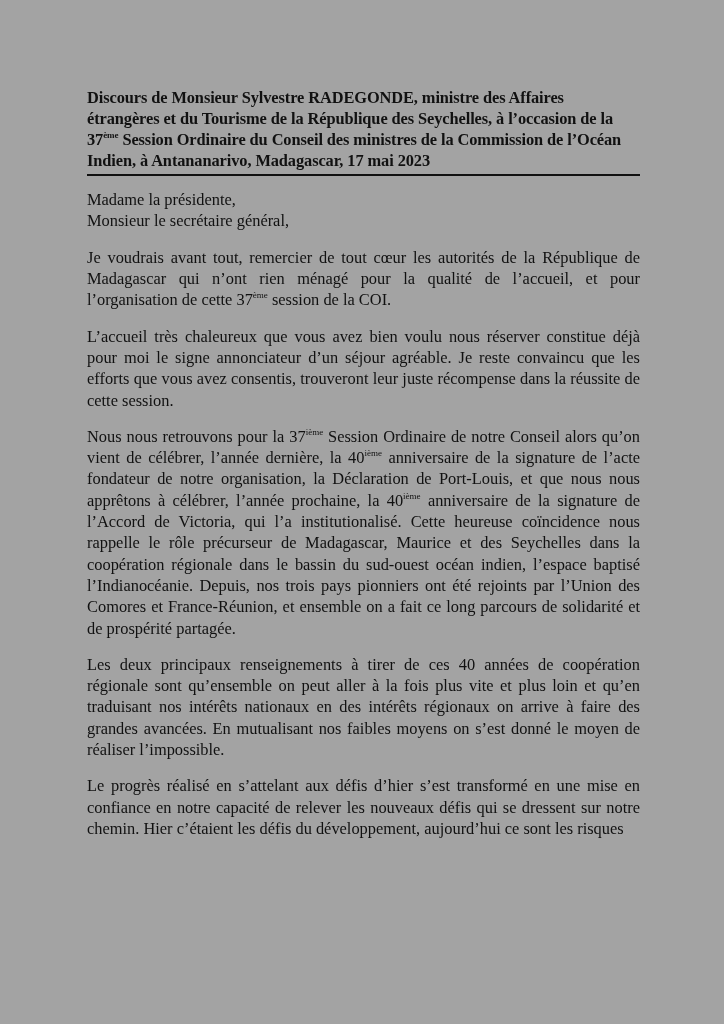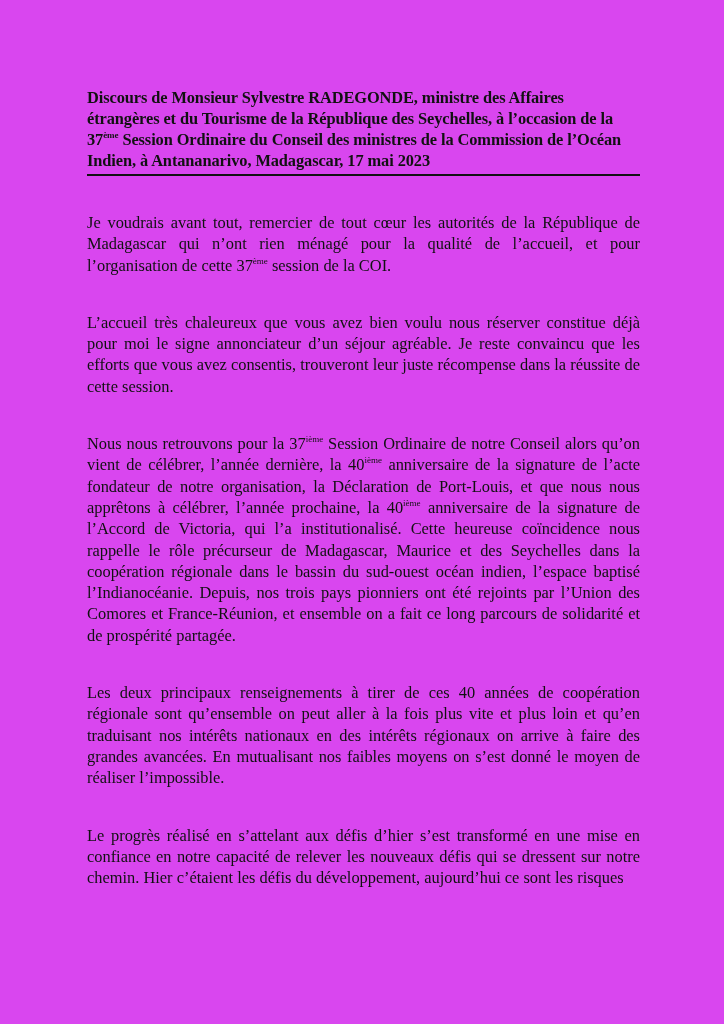--- a/index.html
+++ b/index.html
@@ -1,41 +1,43 @@
 <!DOCTYPE html>
 <html><head>
 <meta charset="utf-8">
 <style>
   html, body { margin: 0; padding: 0; background: #ffffff; }
   body { width: 724px; height: 1024px; overflow: hidden; position: relative; }
   .page {
-    position: absolute; left: 0; top: 0; width: 724px; height: 1024px; background: #d946ef;
+    position: absolute; left: 0; top: 0; width: 724px; height: 1024px; background: #a3a3a3;
     font-family: "Liberation Serif", "DejaVu Serif", serif; color: #111;
   }
   .content { position: absolute; left: 87px; top: 87px; width: 553px; }
   .title {
     font-weight: bold; font-size: 16.4px; line-height: 21px; margin: 0;
     padding-bottom: 3px; border-bottom: 2px solid #111; letter-spacing: -0.1px;
   }
   .salutations { margin: 13px 0 0 0; font-size: 16.4px; line-height: 21.4px; }
   .salutations div { white-space: nowrap; }
   p.para {
-    margin: 36px 0 0 0; font-size: 16.4px; line-height: 21.3px; text-align: justify;
+    margin: 15px 0 0 0; font-size: 16.4px; line-height: 21.3px; text-align: justify;
   }
   sup { font-size: 9px; line-height: 0; vertical-align: 7px; }
 </style>
 </head>
 <body>
 
 <div class="page">
   <div class="content">
 
     <h1 class="title"><span>Discours de Monsieur Sylvestre RADEGONDE, ministre des Affaires étrangères et du Tourisme de la République des Seychelles, à l’occasion de la 37</span><sup>ème</sup><span> Session Ordinaire du Conseil des ministres de la Commission de l’Océan Indien, à Antananarivo, Madagascar, 17 mai 2023</span></h1>
 
     <div class="salutations">
+      <div>Madame la présidente,</div>
+      <div>Monsieur le secrétaire général,</div>
     </div>
 
     <p class="para"><span>Je voudrais avant tout, remercier de tout cœur les autorités de la République de Madagascar qui n’ont rien ménagé pour la qualité de l’accueil, et pour l’organisation de cette 37</span><sup>ème</sup><span> session de la COI.</span></p>
 
     <p class="para">L’accueil très chaleureux que vous avez bien voulu nous réserver constitue déjà pour moi le signe annonciateur d’un séjour agréable. Je reste convaincu que les efforts que vous avez consentis, trouveront leur juste récompense dans la réussite de cette session.</p>
 
     <p class="para"><span>Nous nous retrouvons pour la 37</span><sup>ième</sup><span> Session Ordinaire de notre Conseil alors qu’on vient de célébrer, l’année dernière, la 40</span><sup>ième</sup><span> anniversaire de la signature de l’acte fondateur de notre organisation, la Déclaration de Port-Louis, et que nous nous apprêtons à célébrer, l’année prochaine, la 40</span><sup>ième</sup><span> anniversaire de la signature de l’Accord de Victoria, qui l’a institutionalisé. Cette heureuse coïncidence nous rappelle le rôle précurseur de Madagascar, Maurice et des Seychelles dans la coopération régionale dans le bassin du sud-ouest océan indien, l’espace baptisé l’Indianocéanie. Depuis, nos trois pays pionniers ont été rejoints par l’Union des Comores et France-Réunion, et ensemble on a fait ce long parcours de solidarité et de prospérité partagée.</span></p>
 
 
     <p class="para">Les deux principaux renseignements à tirer de ces 40 années de coopération régionale sont qu’ensemble on peut aller à la fois plus vite et plus loin et qu’en traduisant nos intérêts nationaux en des intérêts régionaux on arrive à faire des grandes avancées. En mutualisant nos faibles moyens on s’est donné le moyen de réaliser l’impossible.</p>

